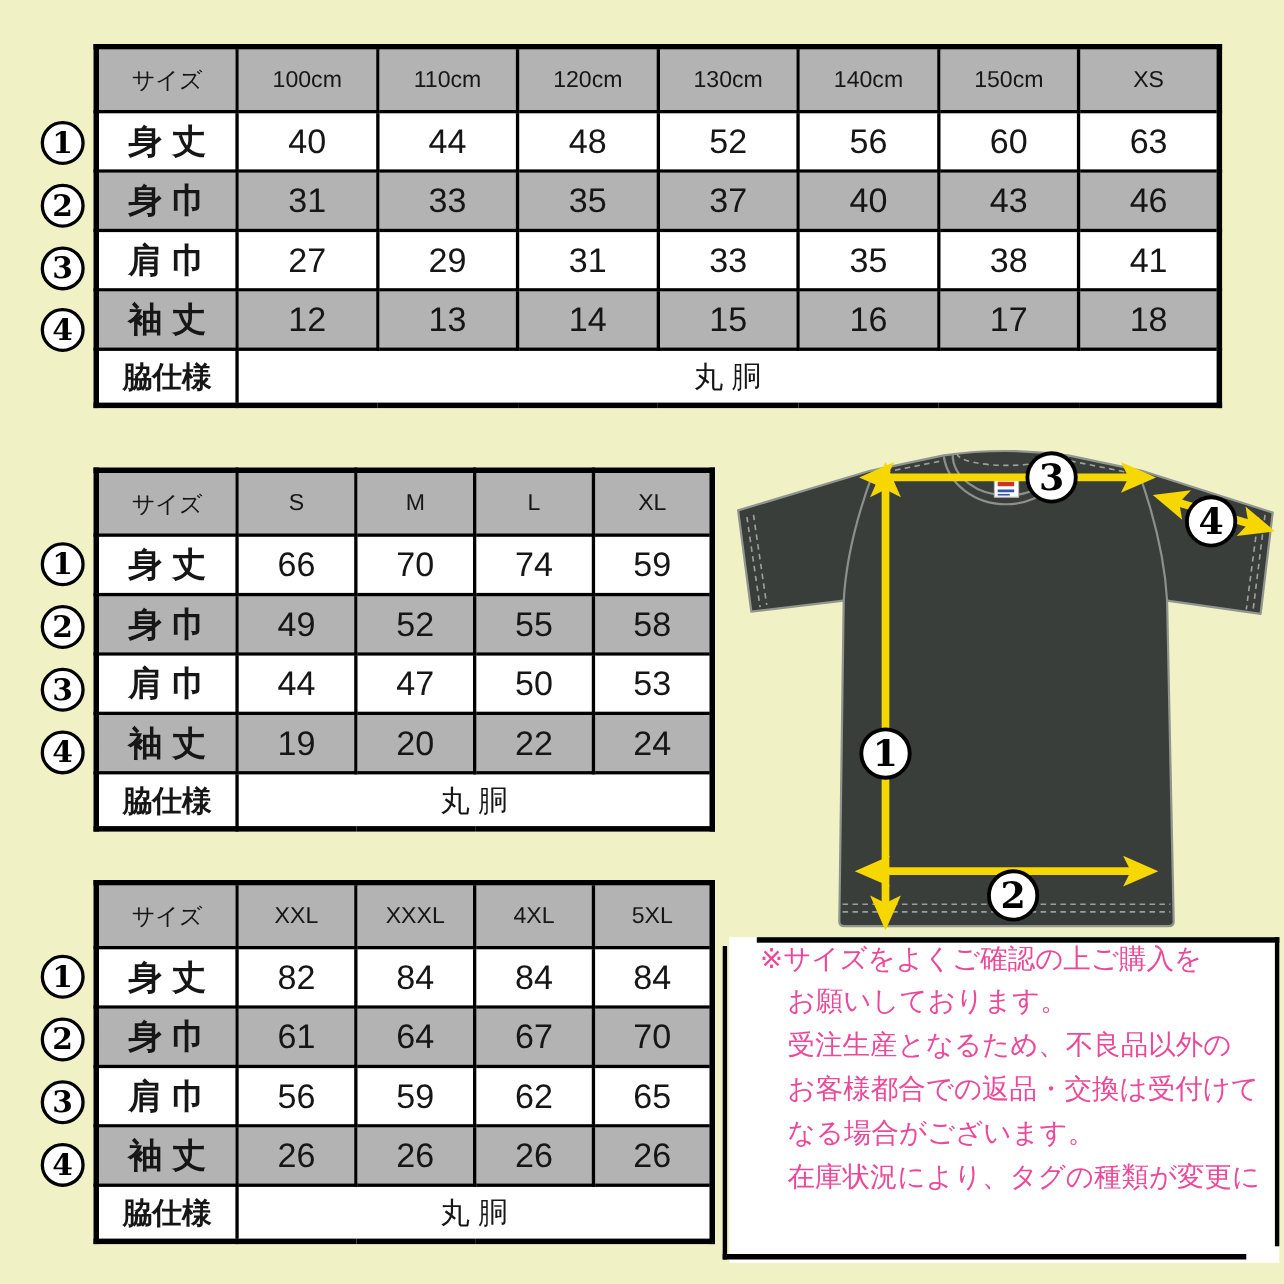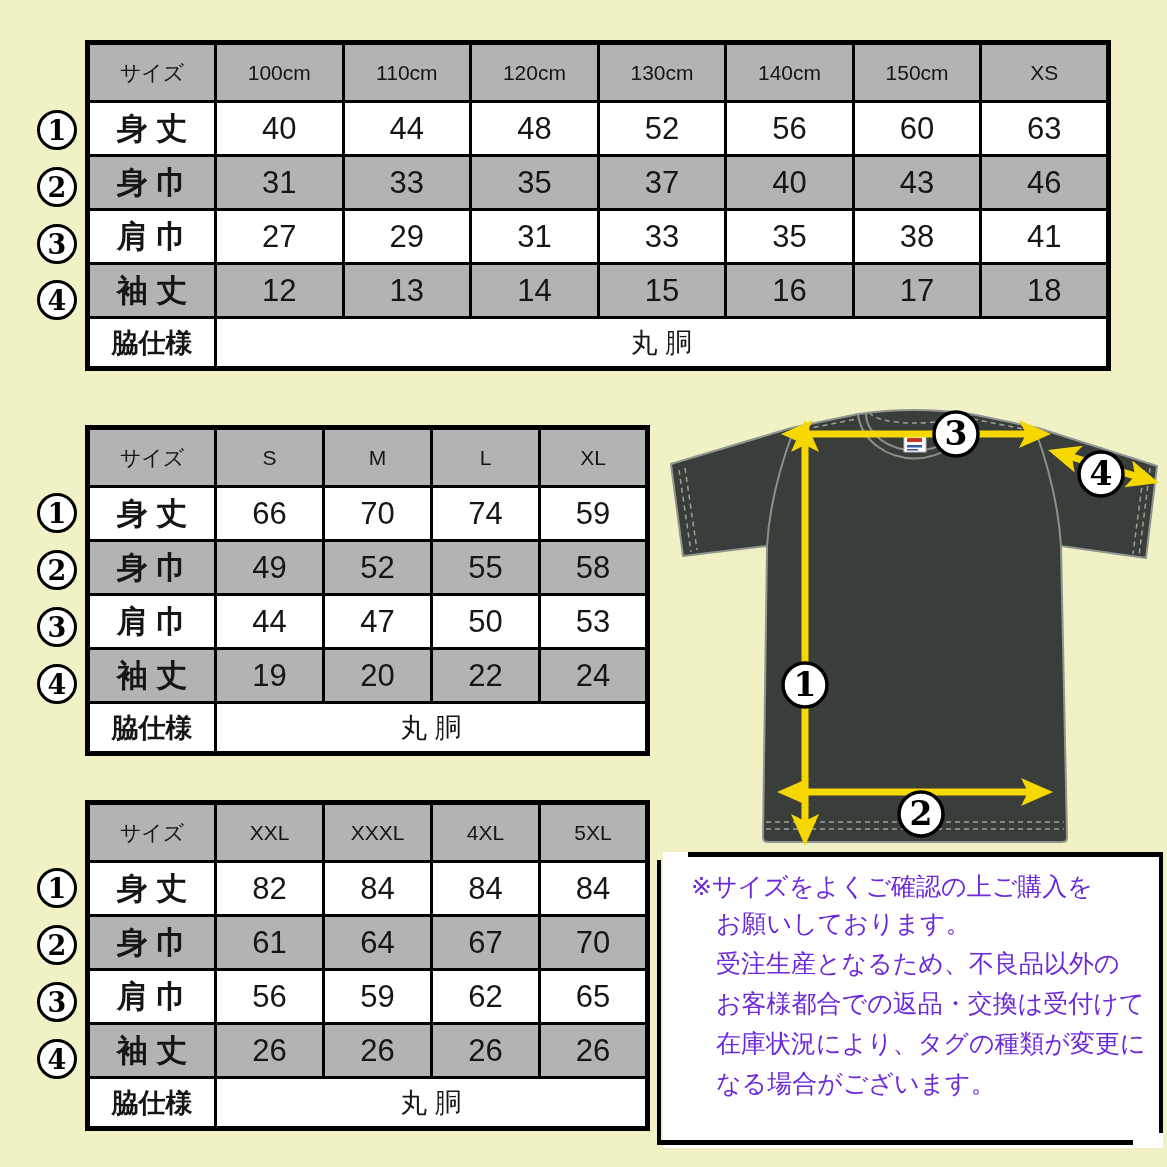--- a/index.html
+++ b/index.html
@@ -36,21 +36,21 @@
 
   
   .tee-svg{position:absolute;left:660px;top:398px;}
 
   
   .note{position:absolute;left:663px;top:852px;width:500px;height:296px;background:#fff;}
   .note .frame-a{position:absolute;left:25px;top:0;right:0;height:281px;
                  border-top:5px solid #000;border-right:4px solid #000;box-sizing:border-box;}
   .note .frame-b{position:absolute;left:-6px;top:8px;width:476px;height:285px;
                  border-left:4px solid #000;border-bottom:5px solid #000;box-sizing:border-box;}
-  .note-text{position:absolute;left:28px;top:14px;width:460px;color:#6d28d9;
+  .note-text{position:absolute;left:28px;top:0;width:460px;color:#ec4899;
              font-size:25px;line-height:40px;}
   .note-text .ind{padding-left:25px;font-family:Liberation Mono, monospace;}
 </style>
 </head>
 <body>
 
 <div class="canvas">
 
   <div class="circ" style="top:110px">1</div>
   <div class="circ" style="top:167px">2</div>
@@ -312,18 +312,18 @@
   </svg>
 
   <div class="note">
     <div class="frame-a"></div>
     <div class="frame-b"></div>
     <div class="note-text">
       <div>※サイズをよくご確認の上ご購入を</div>
       <div class="ind">お願いしております。</div>
       <div class="ind">受注生産となるため、不良品以外の</div>
       <div class="ind">お客様都合での返品・交換は受付けて</div>
+      <div class="ind">なる場合がございます。</div>
       <div class="ind">在庫状況により、タグの種類が変更に</div>
-      <div class="ind">なる場合がございます。</div>
     </div>
   </div>
 
 </div>
 
 </body></html>

